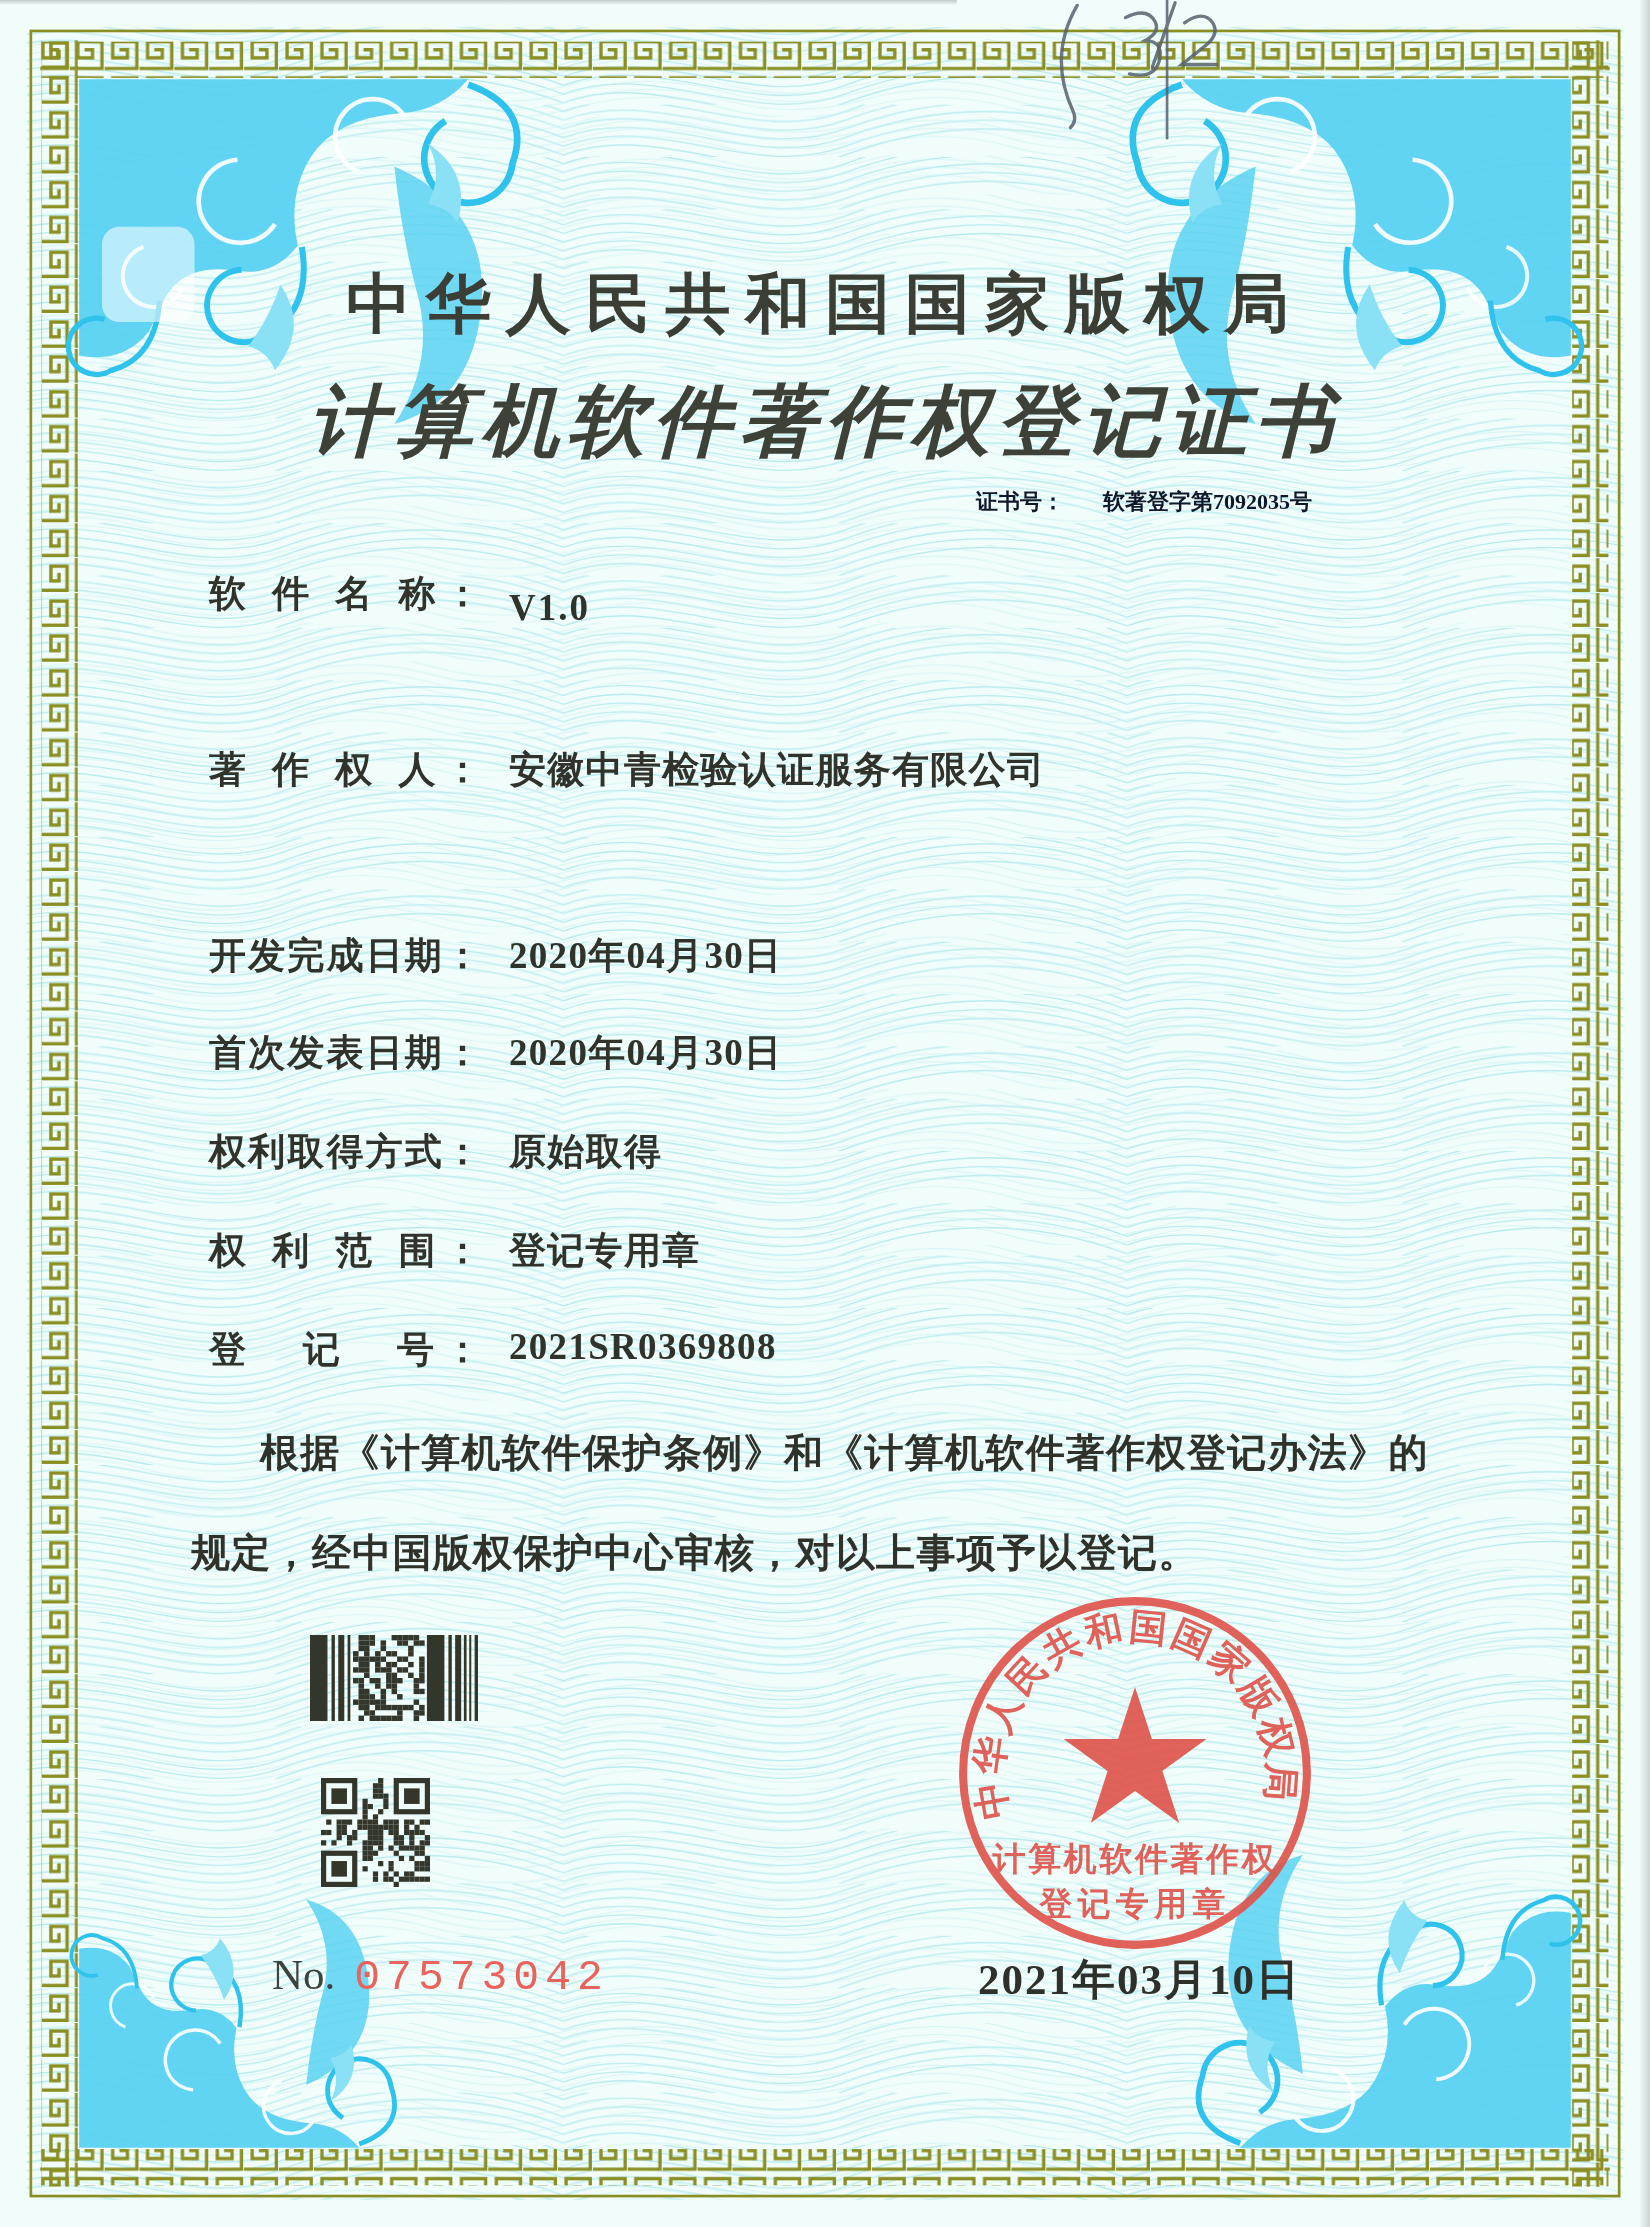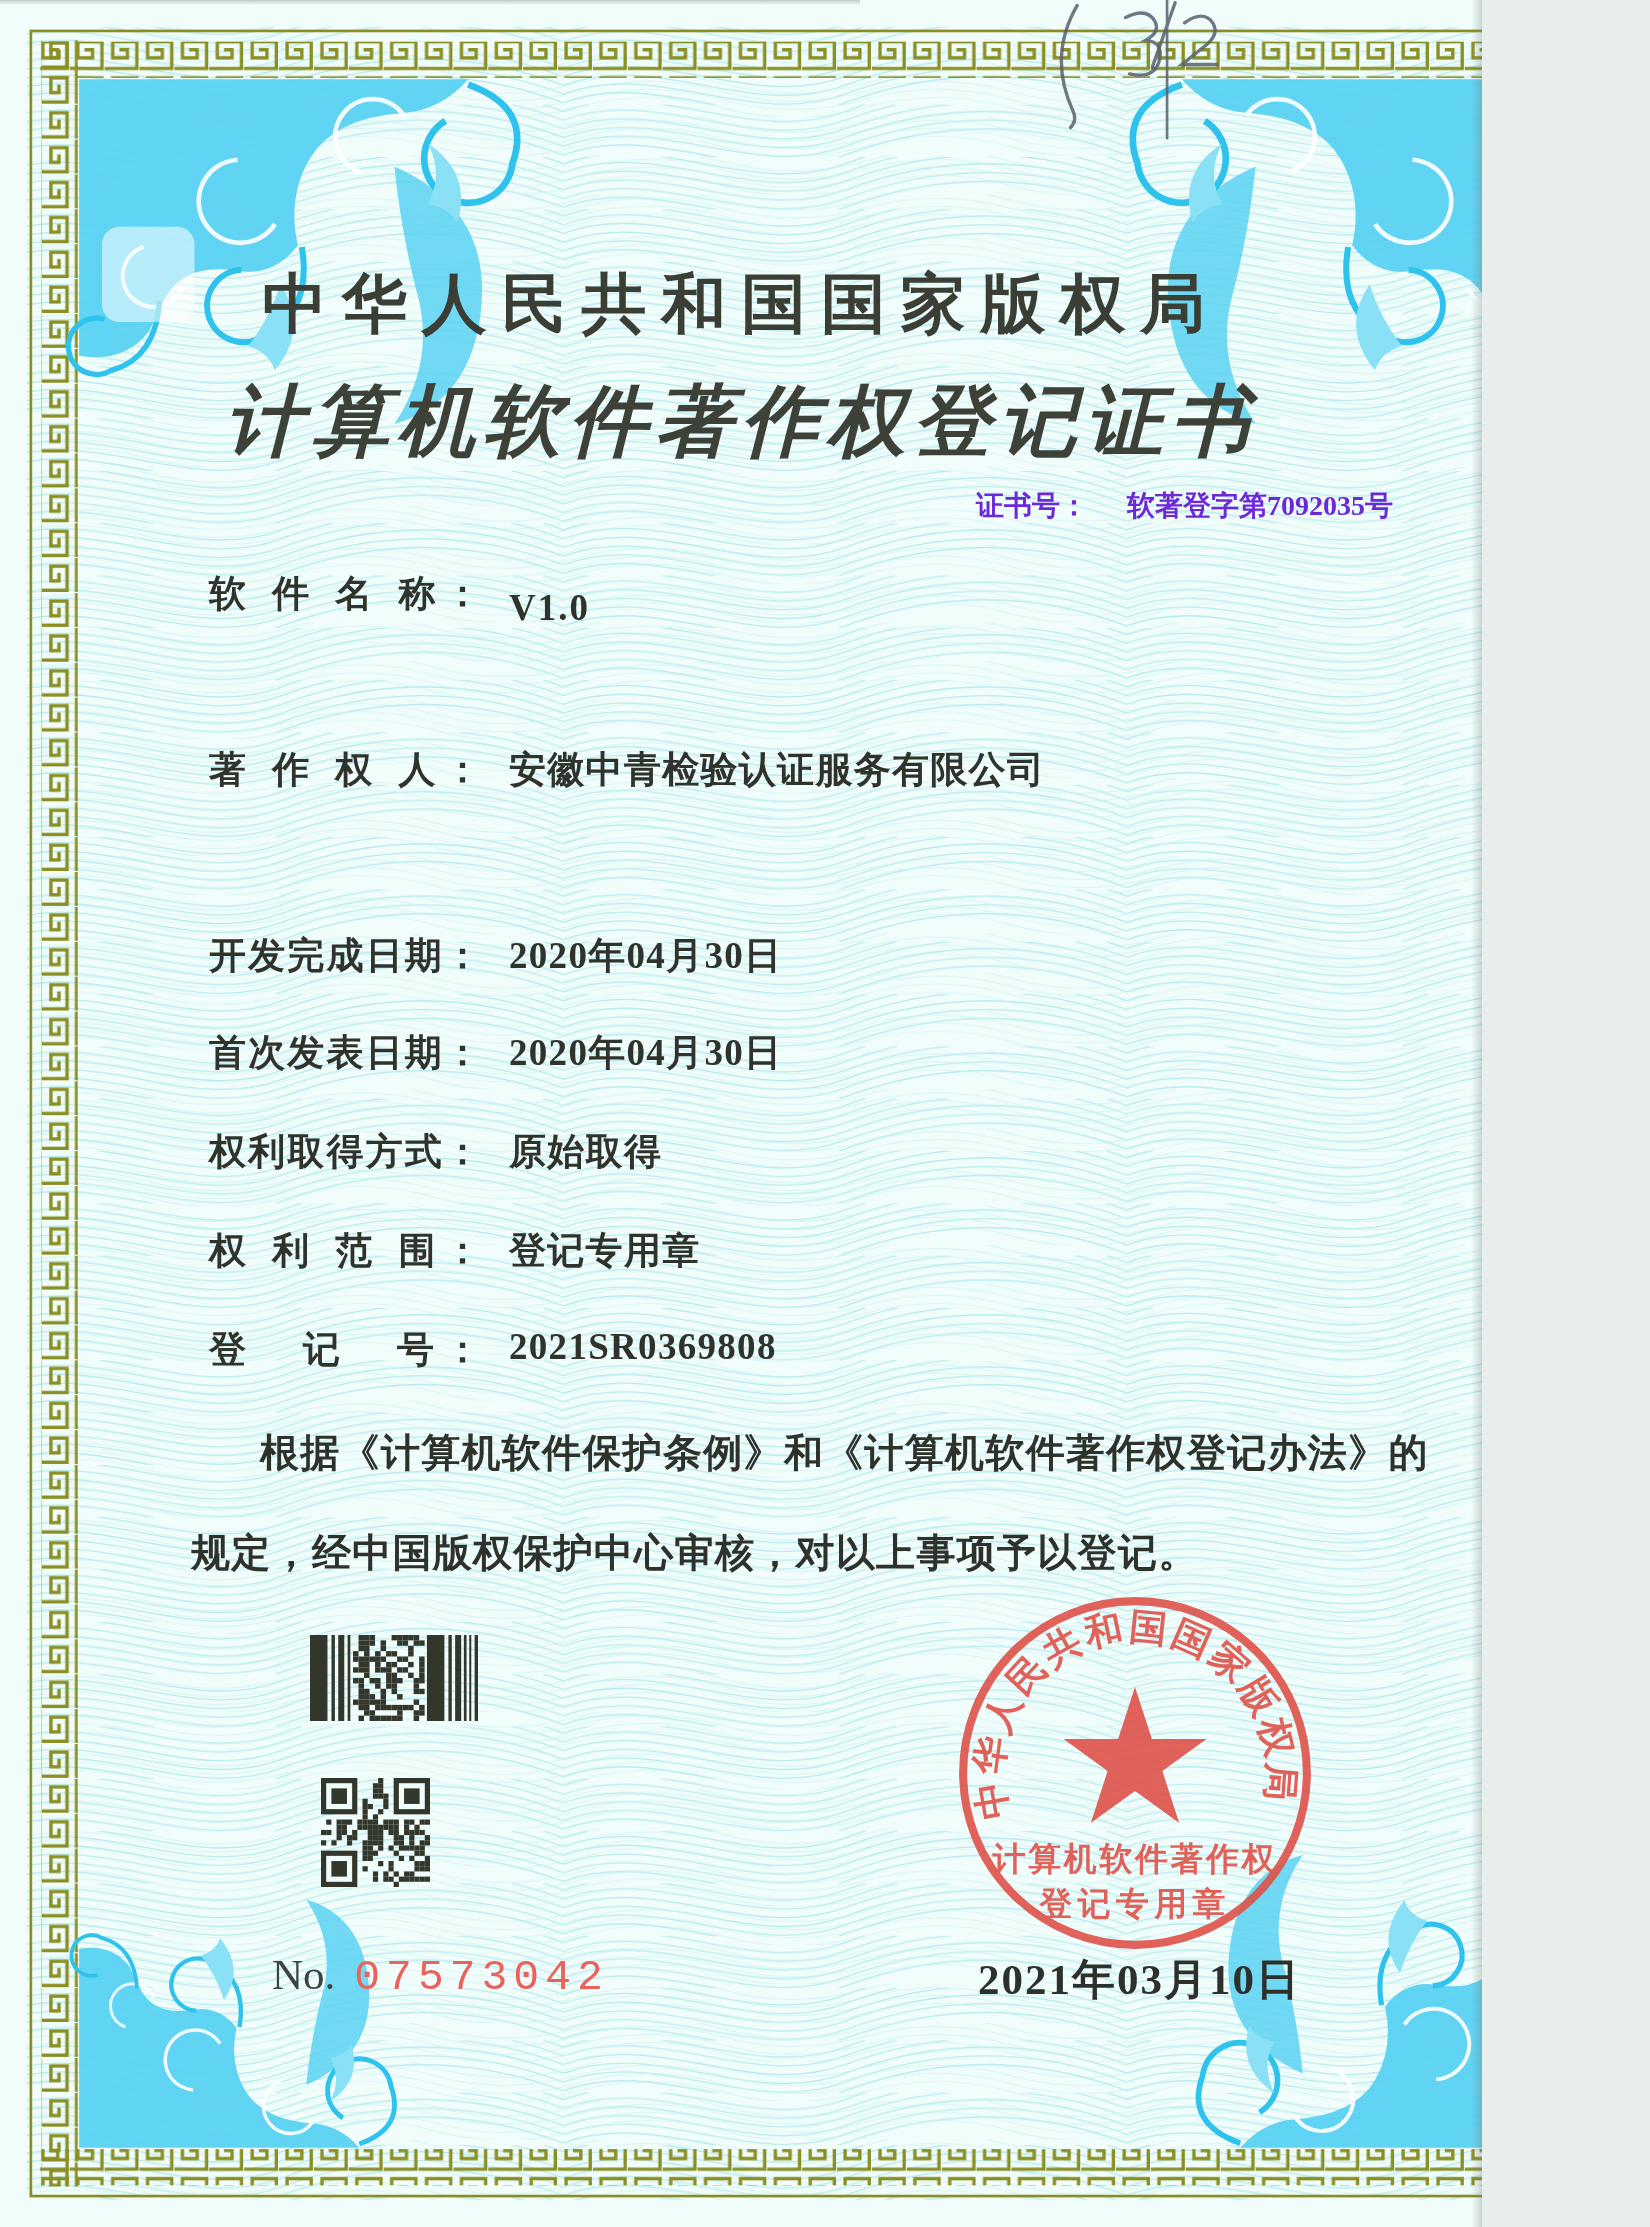--- a/index.html
+++ b/index.html
@@ -1,32 +1,32 @@
 <!DOCTYPE html>
 <html style="font-size:10.7px"><head>
 <meta charset="utf-8">
 <style>
   html,body{margin:0;padding:0;}
   body{background:#e8eeec;}
   .page{
-    position:relative; width:1482px; height:2227px; overflow:hidden;
+    position:relative; width:1650px; height:2227px; overflow:hidden;
     background:#f1fdfb;
     font-family:"Liberation Serif","DejaVu Serif",serif;
   }
   .abs{position:absolute;}
   .title1{
     left:0; right:0; top:260px; text-align:center;
     font-size:65px; font-weight:700; color:#3a3e35; letter-spacing:14.8px;
   }
   .title2{
     left:0; right:0; top:370px; text-align:center;
     font-size:78px; font-weight:700; color:#3d4138; letter-spacing:8px;font-style:italic;
   }
   .certno{
-    left:976px; top:487px; font-size:28px; font-weight:700; color:#6d28d9;
+    left:976px; top:487px; font-size:22px; font-weight:700; color:#0f172a;
     white-space:nowrap;
   }
   .certno .gap{display:inline-block; width:39px;}
   .frow-label{
     left:209px; width:272px; font-size:37px; font-weight:700; color:#2f332b;
     text-align:justify; text-align-last:justify; text-justify:inter-character;
     white-space:normal;
   }
   .frow-value{
     left:509px; font-size:37px; font-weight:700; color:#2f332b; white-space:nowrap;

